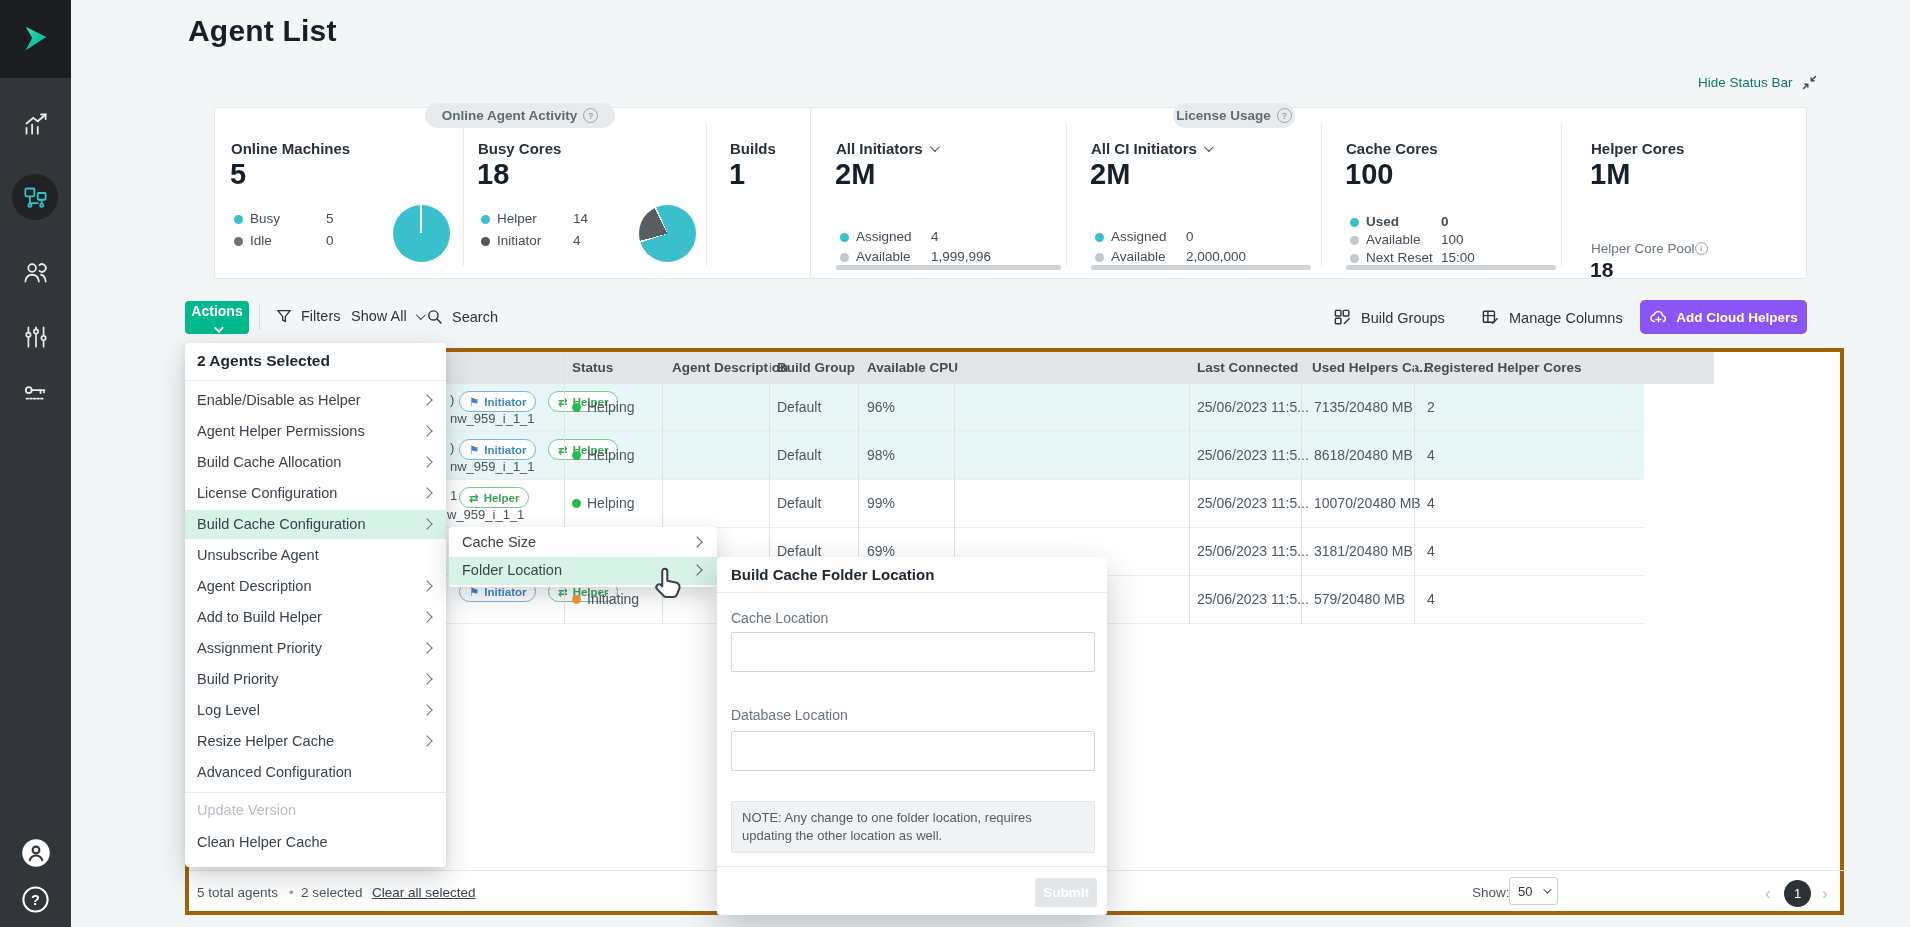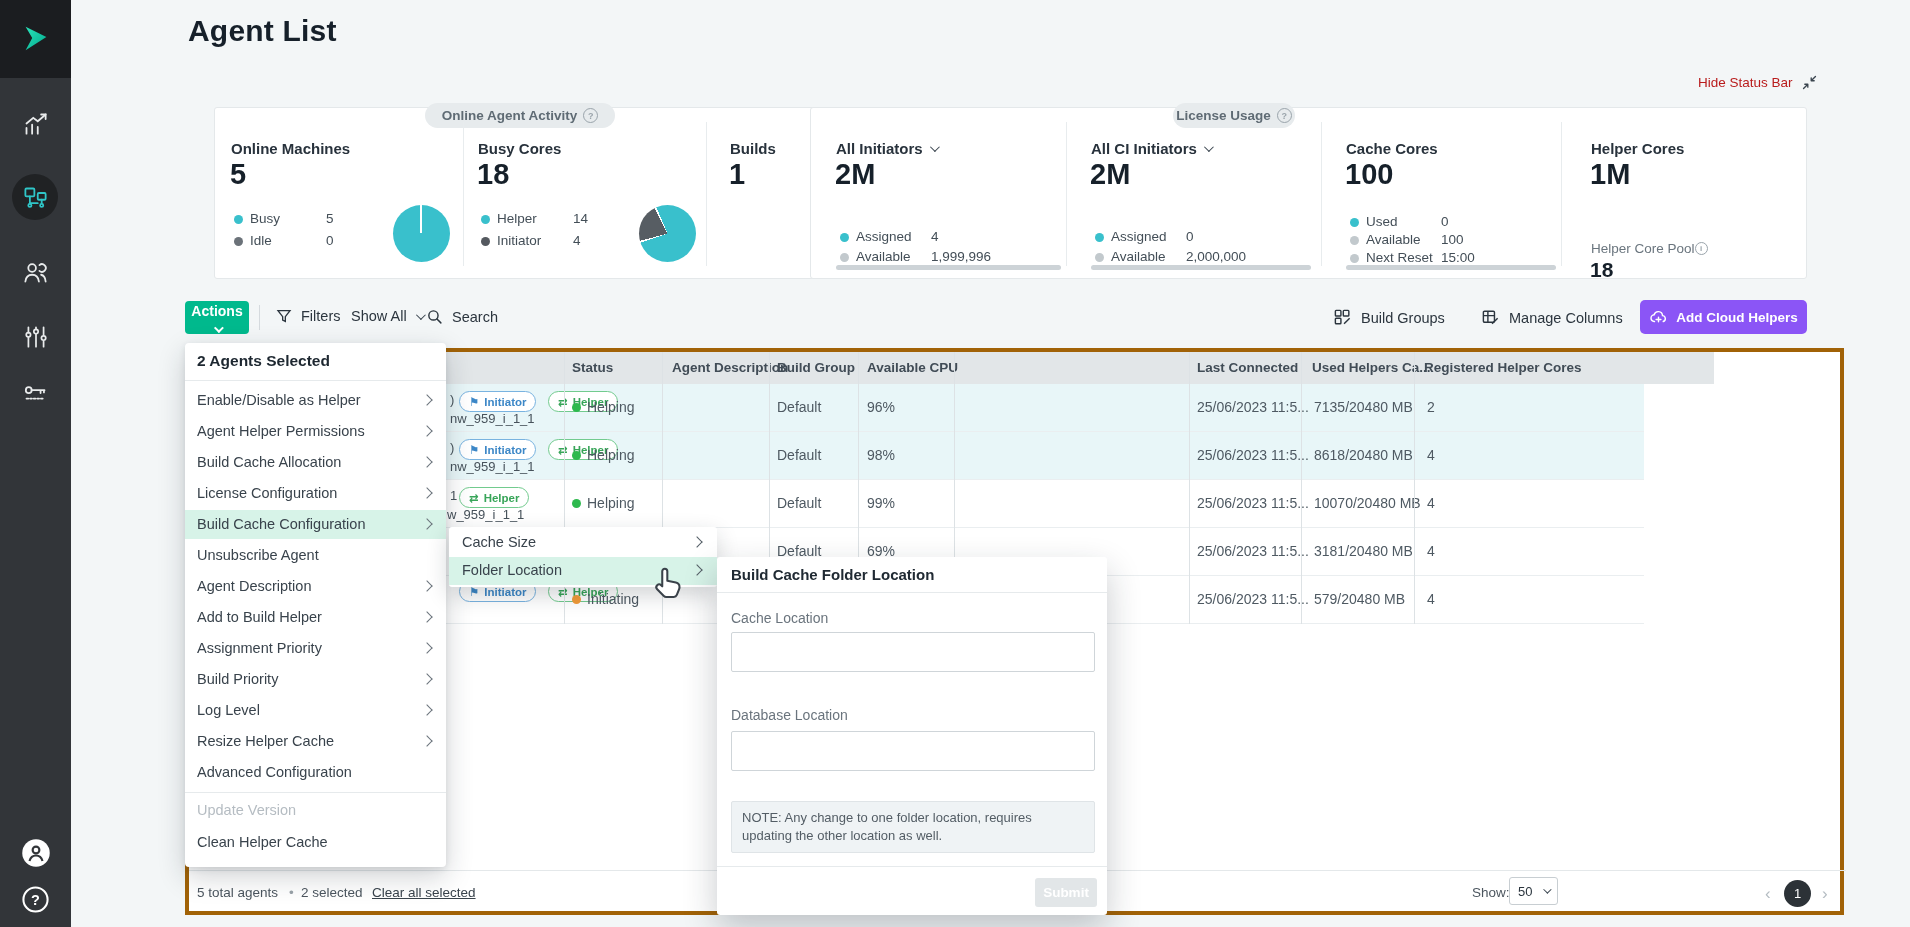--- a/index.html
+++ b/index.html
@@ -9,21 +9,21 @@
 
   
   .sidebar { position:absolute; left:0; top:0; width:71px; height:927px; background:#323539; z-index:20; }
   .logo-block { position:absolute; left:0; top:0; width:71px; height:78px; background:#1b1d20; display:flex; align-items:center; justify-content:center; }
   .snav { position:absolute; left:0; width:71px; height:48px; display:flex; align-items:center; justify-content:center; }
   .snav svg { display:block; }
   .snav-active-bg { position:absolute; left:12px; top:174px; width:46px; height:46px; border-radius:50%; background:#202224; }
 
   
   .page-title { position:absolute; left:188px; top:14px; font-size:30px; font-weight:800; color:#16202a; letter-spacing:.2px; }
-  .hide-status { position:absolute; left:1698px; top:74px; display:flex; align-items:center; gap:8px; font-size:13.5px; color:#b91c1c; cursor:pointer; }
+  .hide-status { position:absolute; left:1698px; top:74px; display:flex; align-items:center; gap:8px; font-size:13.5px; color:#0f766e; cursor:pointer; }
 
   
   .card { position:absolute; background:#fff; border:1px solid #e4e8ea; border-radius:3px; }
   .card-activity { left:185px; top:107px; width:610px; height:172px;margin-left:29px; }
   .card-license  { left:810px; top:107px; width:997px; height:172px; }
   .panel-badge { position:absolute; top:-5px; height:25px; background:#e7ebed; border-radius:13px; display:flex; align-items:center; justify-content:center; gap:6px; font-size:13.5px; color:#5f6b74; font-weight:600; }
   .qmark { width:15px; height:15px; border:1px solid #9aa4ab; border-radius:50%; color:#9aa4ab; font-size:9px; display:flex; align-items:center; justify-content:center; font-weight:700; }
   .stat-label { position:absolute; font-size:15px; font-weight:700; color:#28323c; display:flex; align-items:center; gap:7px; }
   .stat-value { position:absolute; font-size:29px; font-weight:800; color:#16202a; }
   .v-div { position:absolute; top:14px; height:144px; width:1px; background:#e8ecee; }
@@ -257,21 +257,21 @@
     <div class="lg" style="left:284px; top:141px; width:180px;">
       <i class="dot" style="background:#c2c9cd;"></i>
       <span class="ll">Available</span>
       <span class="lv" style="left:91px;">2,000,000</span>
     </div>
     <div class="bar" style="left:280px; top:157px; width:220px;"></div>
     <div class="v-div" style="left:510px;"></div>
 
     <div class="stat-label" style="left:535px; top:32px;">Cache Cores</div>
     <div class="stat-value" style="left:534px; top:50px;">100</div>
-    <div class="lg" style="left:539px; top:106px; width:170px;">
+    <div class="lg" style="left:539px; top:106px; width:170px;font-weight:bold;">
       <i class="dot" style="background:#39c0cc;"></i>
       <span class="ll">Used</span>
       <span class="lv" style="left:91px;">0</span>
     </div>
     <div class="lg" style="left:539px; top:124px; width:170px;">
       <i class="dot" style="background:#c2c9cd;"></i>
       <span class="ll">Available</span>
       <span class="lv" style="left:91px;">100</span>
     </div>
     <div class="lg" style="left:539px; top:142px; width:170px;">

